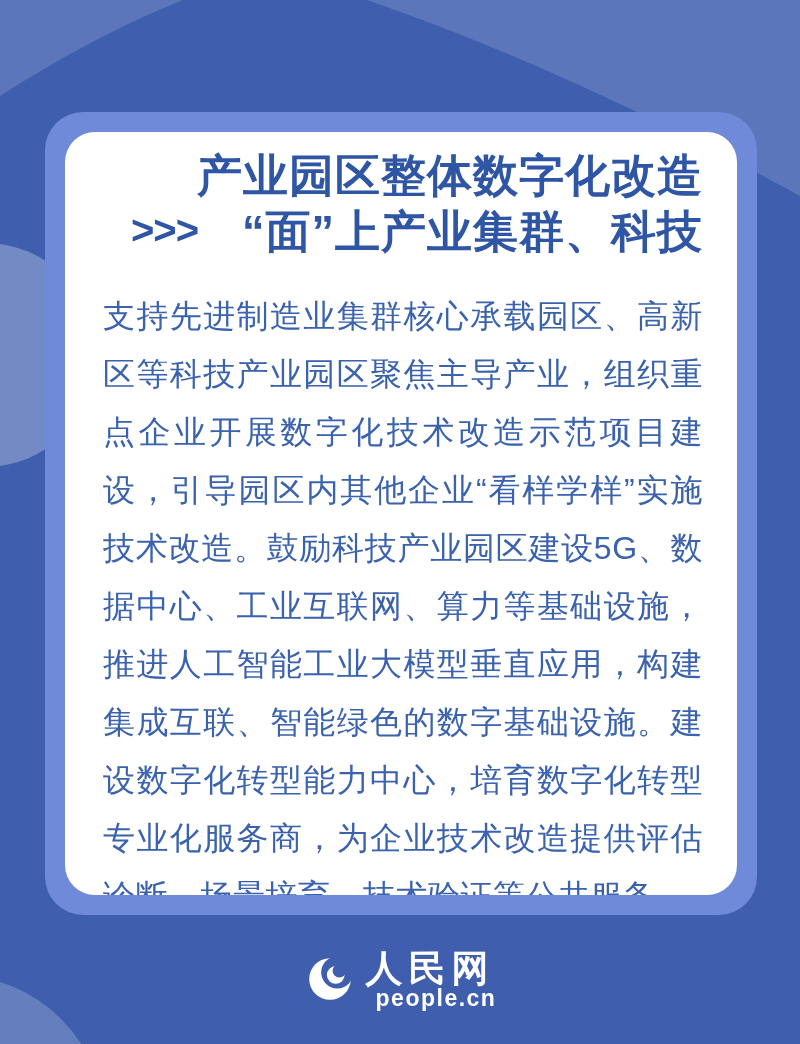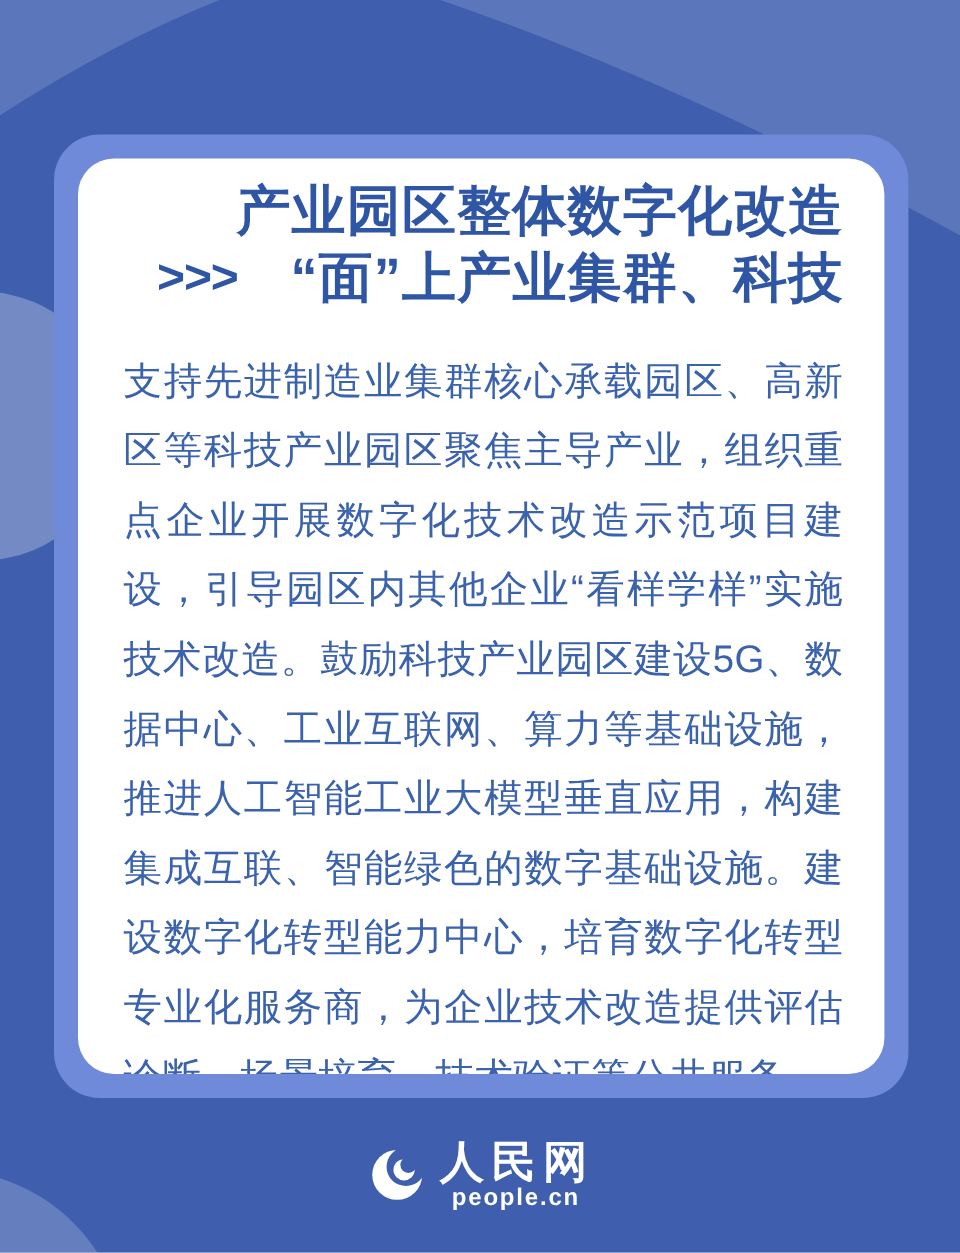--- a/index.html
+++ b/index.html
@@ -80,21 +80,21 @@
   .logo-text{display:flex;flex-direction:column;align-items:flex-start;}
   .logo-cn{
     color:var(--logo);
     font-size:37px;
     font-weight:700;
     letter-spacing:6px;
     line-height:40px;
   }
   .logo-en{
     color:var(--logo);
-    font-size:20px;
+    font-size:23px;
     font-weight:700;
     letter-spacing:1.5px;
     line-height:18px;
     padding-left:10px;
   }
 </style>
 </head>
 <body>
 
 <div class="poster">

